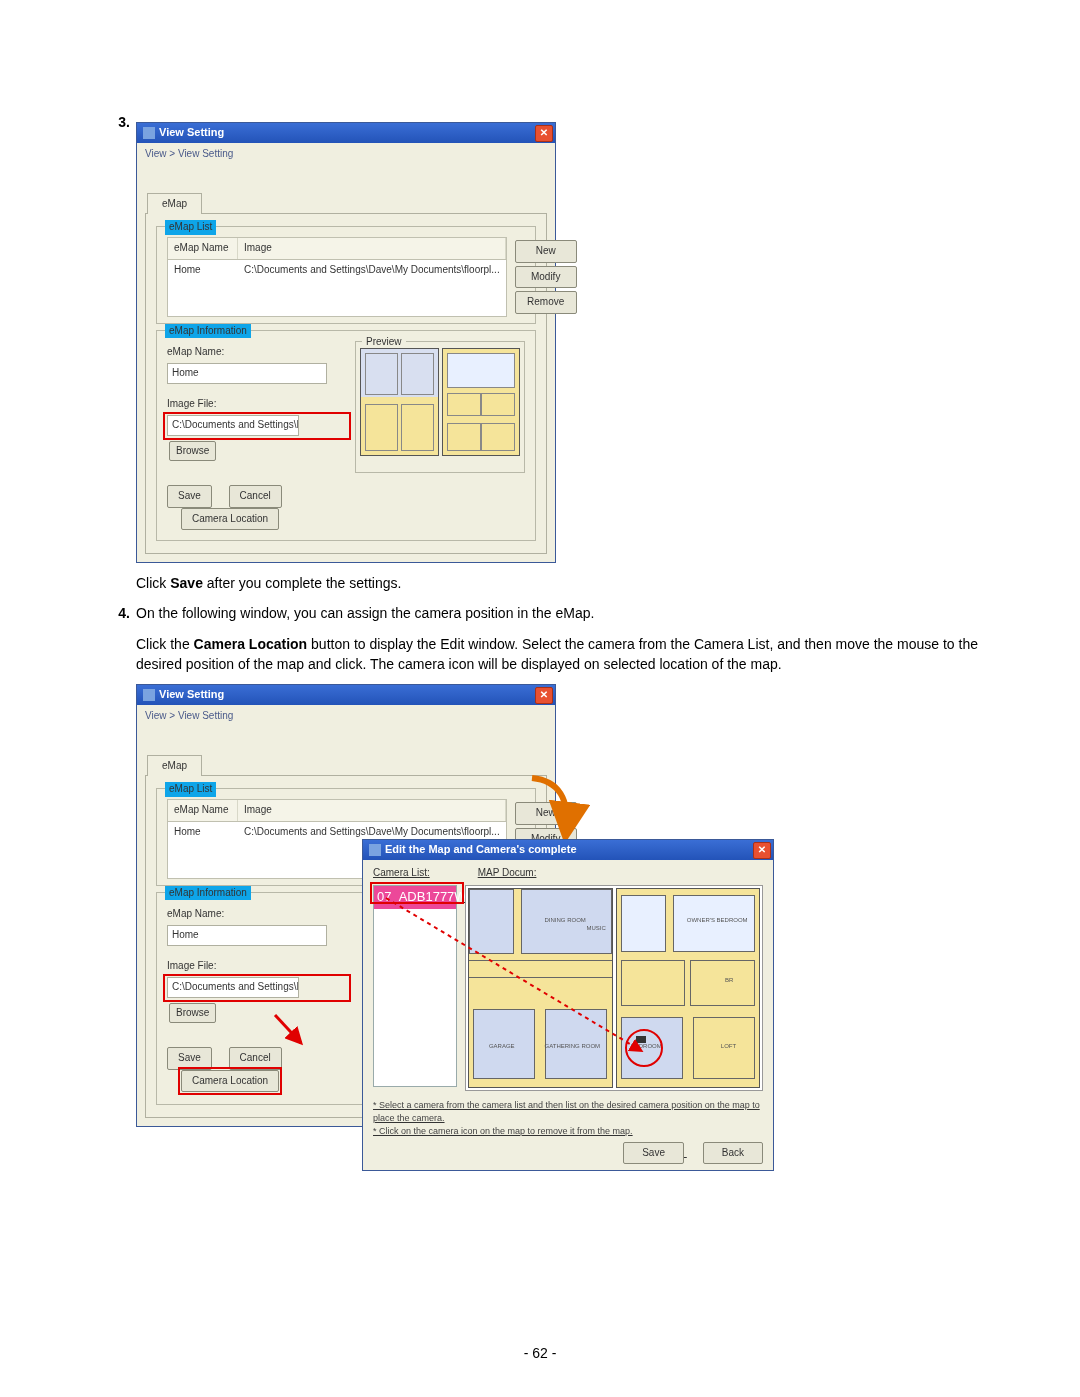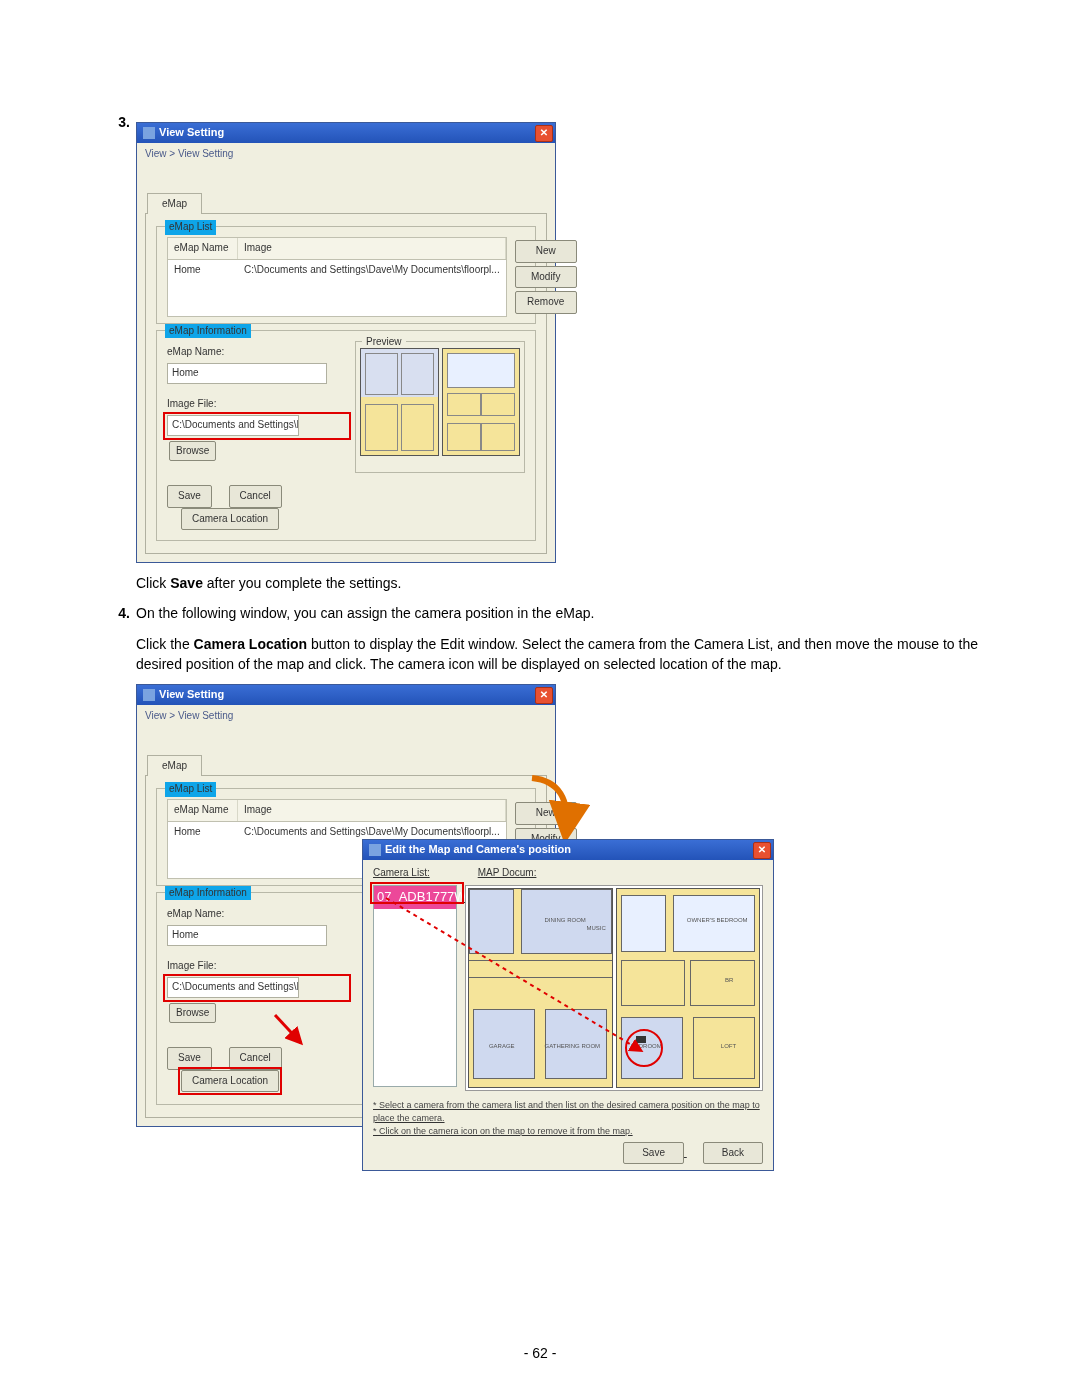--- a/index.html
+++ b/index.html
@@ -211,21 +211,21 @@
                 <marker id="ah2" markerWidth="7" markerHeight="7" refX="5" refY="3.5" orient="auto">
                   <path d="M0,0 L7,3.5 L0,7 Z" fill="#e07000"></path>
                 </marker>
               </defs>
         <path d="M 8 8 Q 48 12 42 62" fill="none" stroke="#e07000" stroke-width="6" marker-end="url(#ah2)"></path>
       </svg>
 
       <div class="win" style="width:412px; position:absolute; left:226px; top:155px;">
         <div class="titlebar">
           <span class="ticon"></span>
-          <span>Edit the Map and Camera's position</span>
+          <span>Edit the Map and Camera's complete</span>
           <span class="spacer"></span>
           <span class="closebtn">✕</span>
         </div>
         <div style="padding:6px 10px;text-decoration:underline;">
           <div style="display:flex; gap:48px; font-size:10px;">
             <span>Camera List:</span>
             <span>MAP Docum:</span>
           </div>
           <div style="display:flex; gap:8px; margin-top:4px;">
             <div style="width:84px; position:relative;">

